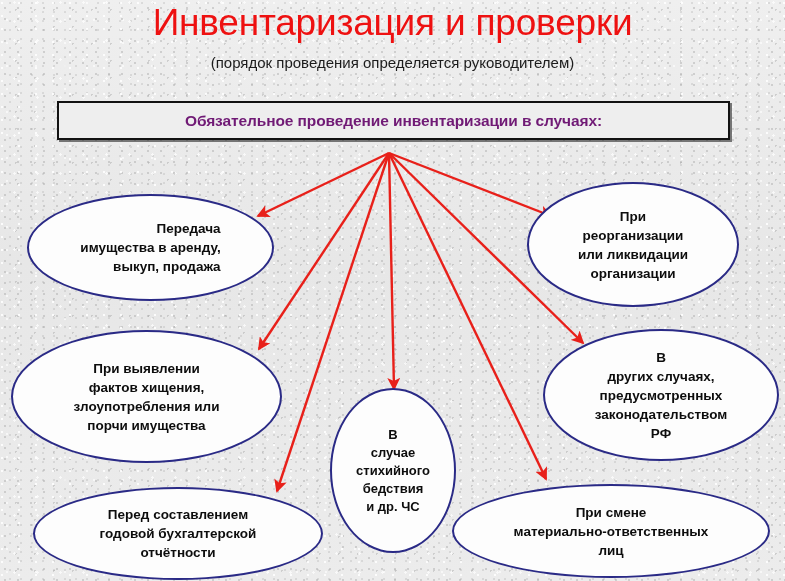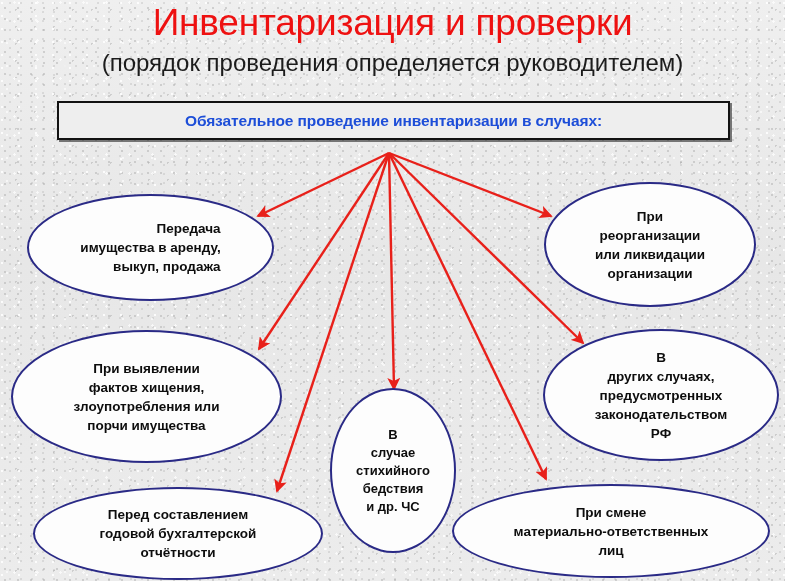--- a/index.html
+++ b/index.html
@@ -43,21 +43,21 @@
     color: #ee1111;
     letter-spacing: -0.2px;
     white-space: nowrap;
   }
   .title-sub {
     position: absolute;
     left: 0;
     top: 48px;
     width: 785px;
     text-align: center;
-    font-size: 24px;
+    font-size: 15px;
     font-weight: 400;
     line-height: 30px;
     color: #1c1c1c;
     white-space: nowrap;
   }
 
   
   .banner {
     position: absolute;
     left: 57px;
@@ -73,21 +73,21 @@
     position: absolute;
     left: 0;
     top: 0;
     width: 100%;
     height: 100%;
     display: flex;
     align-items: center;
     justify-content: center;
     font-size: 15.5px;
     font-weight: bold;
-    color: #1d4ed8;
+    color: #701a75;
     letter-spacing: -0.1px;
     white-space: nowrap;
   }
 
   
   #arrows {
     position: absolute;
     left: 0;
     top: 0;
     width: 785px;
@@ -146,21 +146,21 @@
         <line x1="389" y1="153" x2="546" y2="479"></line>
       </g>
   </svg>
 
   <div class="node" style="left:27px; top:194px; width:247px; height:107px;text-align:right;">
     <span class="node-text">Передача
 имущества в аренду,
 выкуп, продажа</span>
   </div>
 
-  <div class="node" style="left:544px; top:182px; width:212px; height:125px;">
+  <div class="node" style="left:527px; top:182px; width:212px; height:125px;">
     <span class="node-text">При
 реорганизации
 или ликвидации
 организации</span>
   </div>
 
   <div class="node" style="left:11px; top:330px; width:271px; height:133px;">
     <span class="node-text">При выявлении
 фактов хищения,
 злоупотребления или

